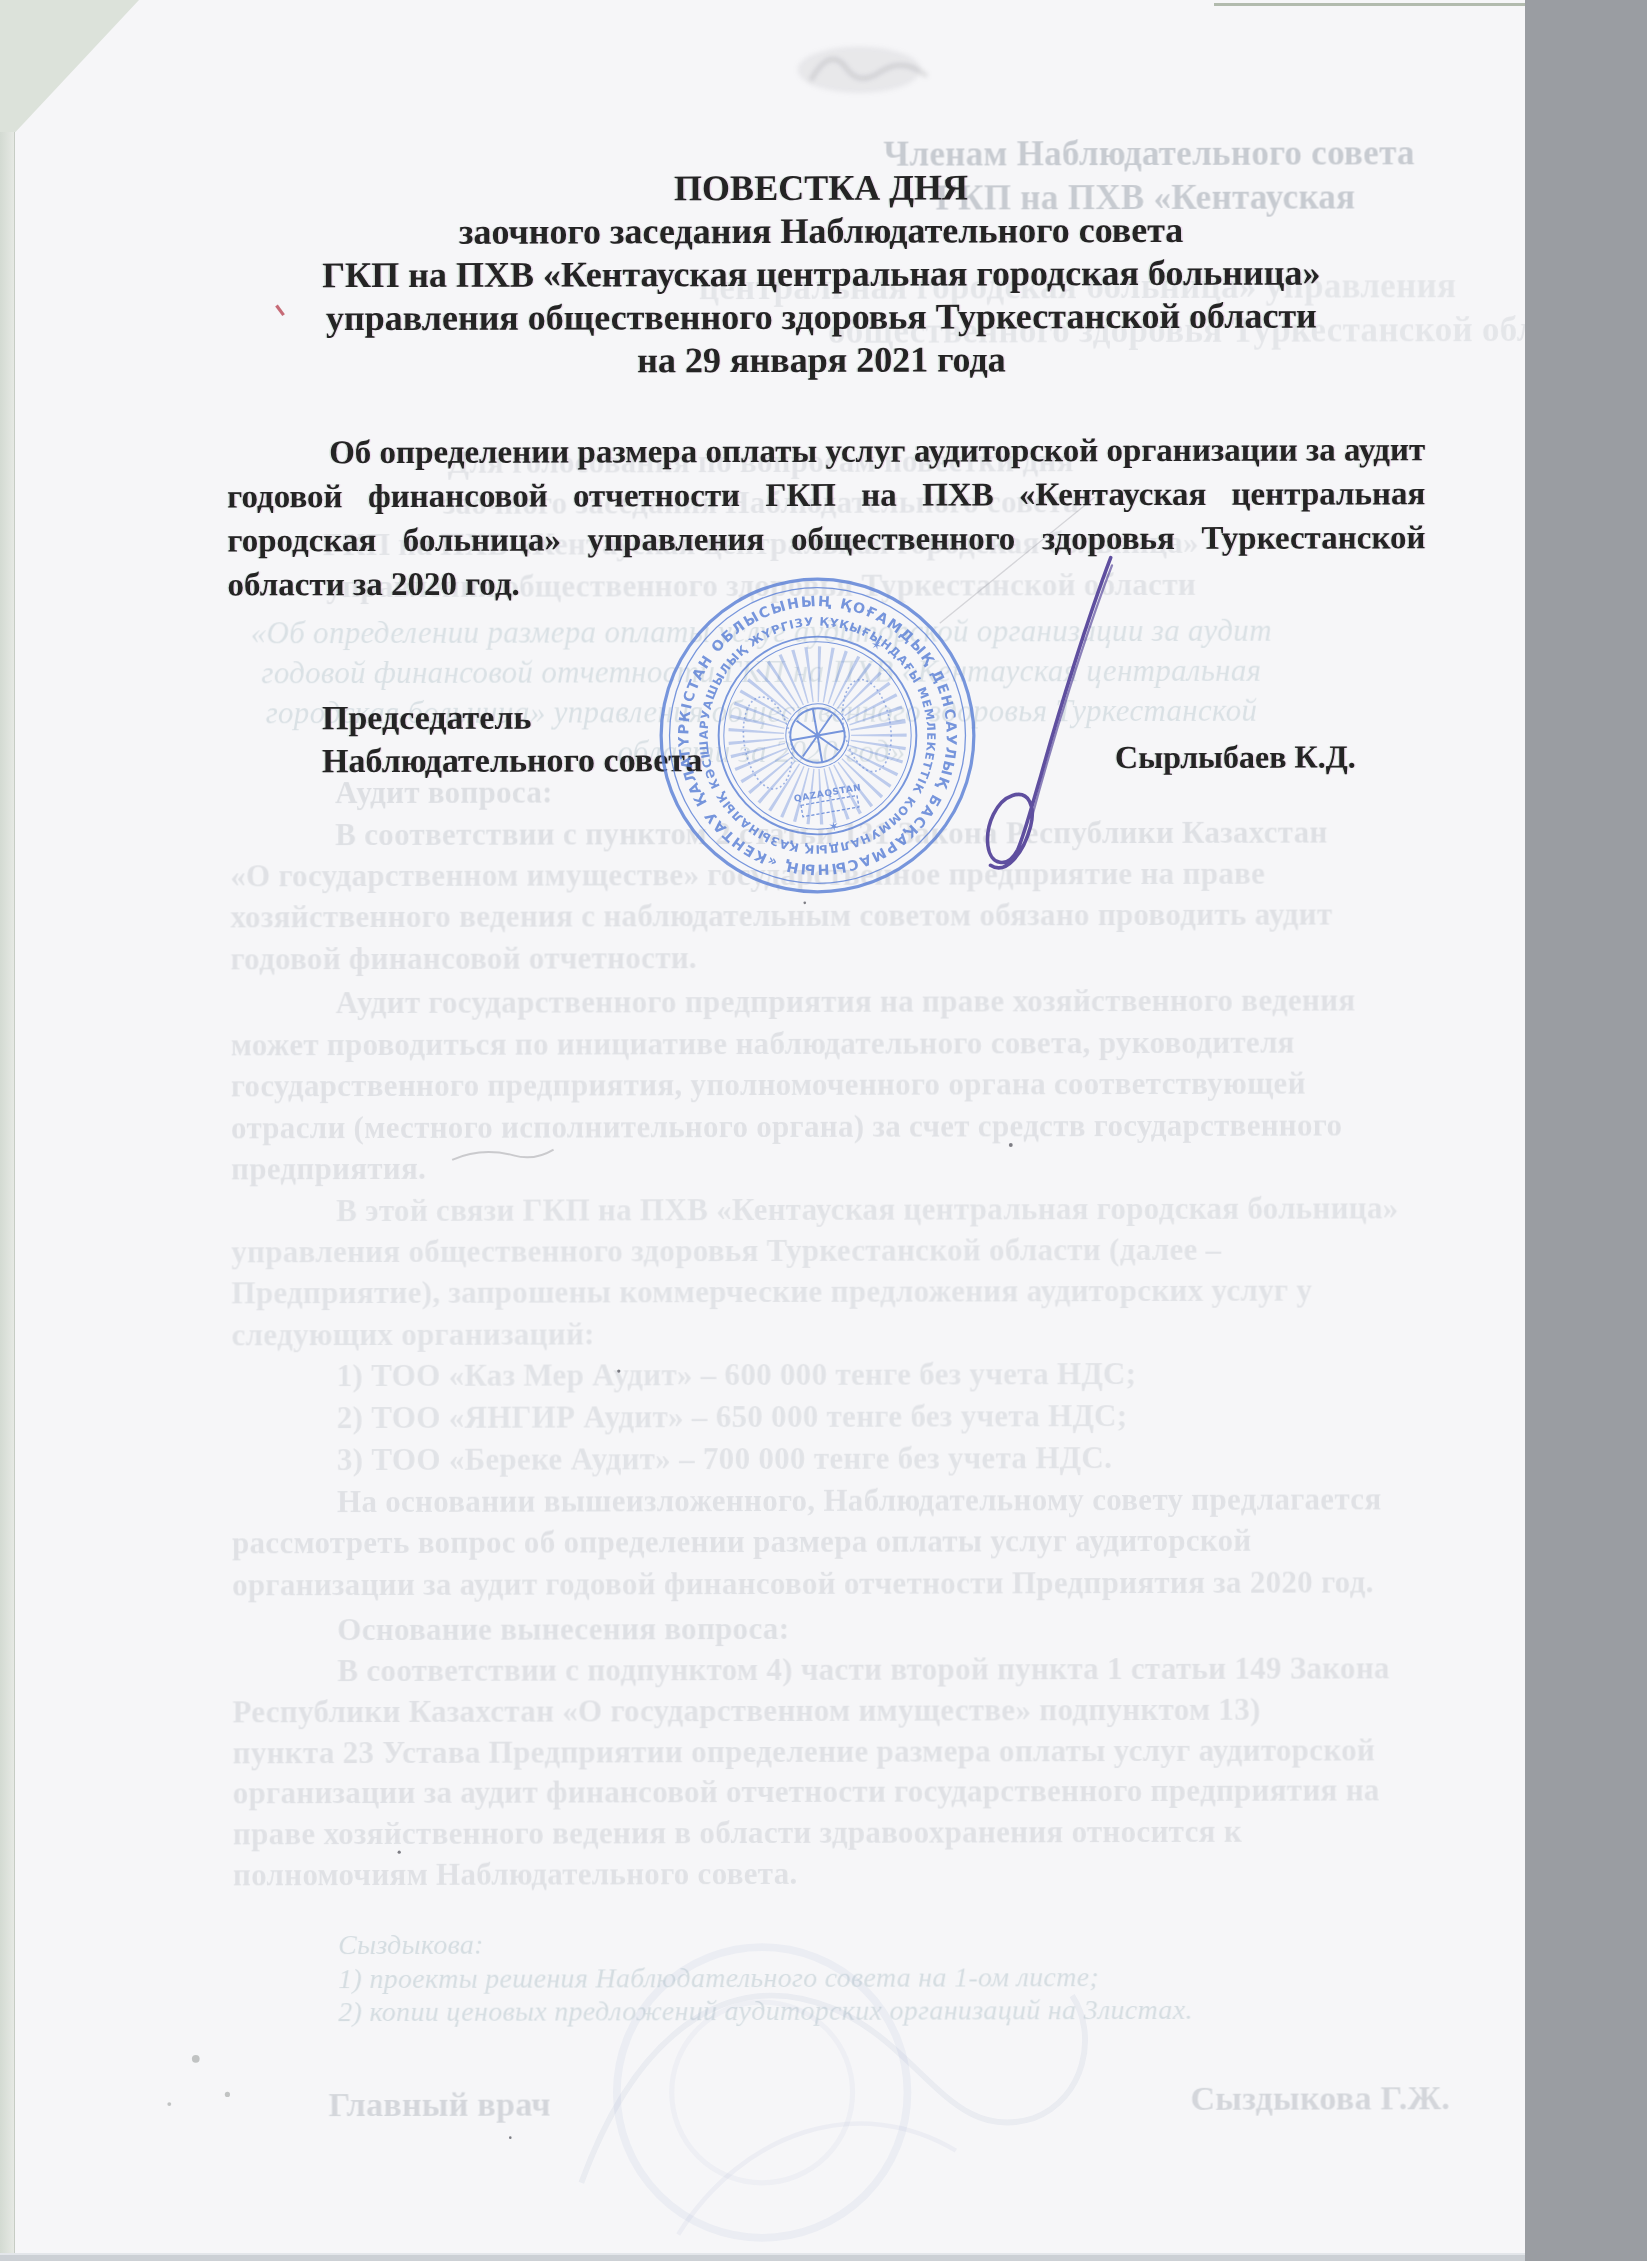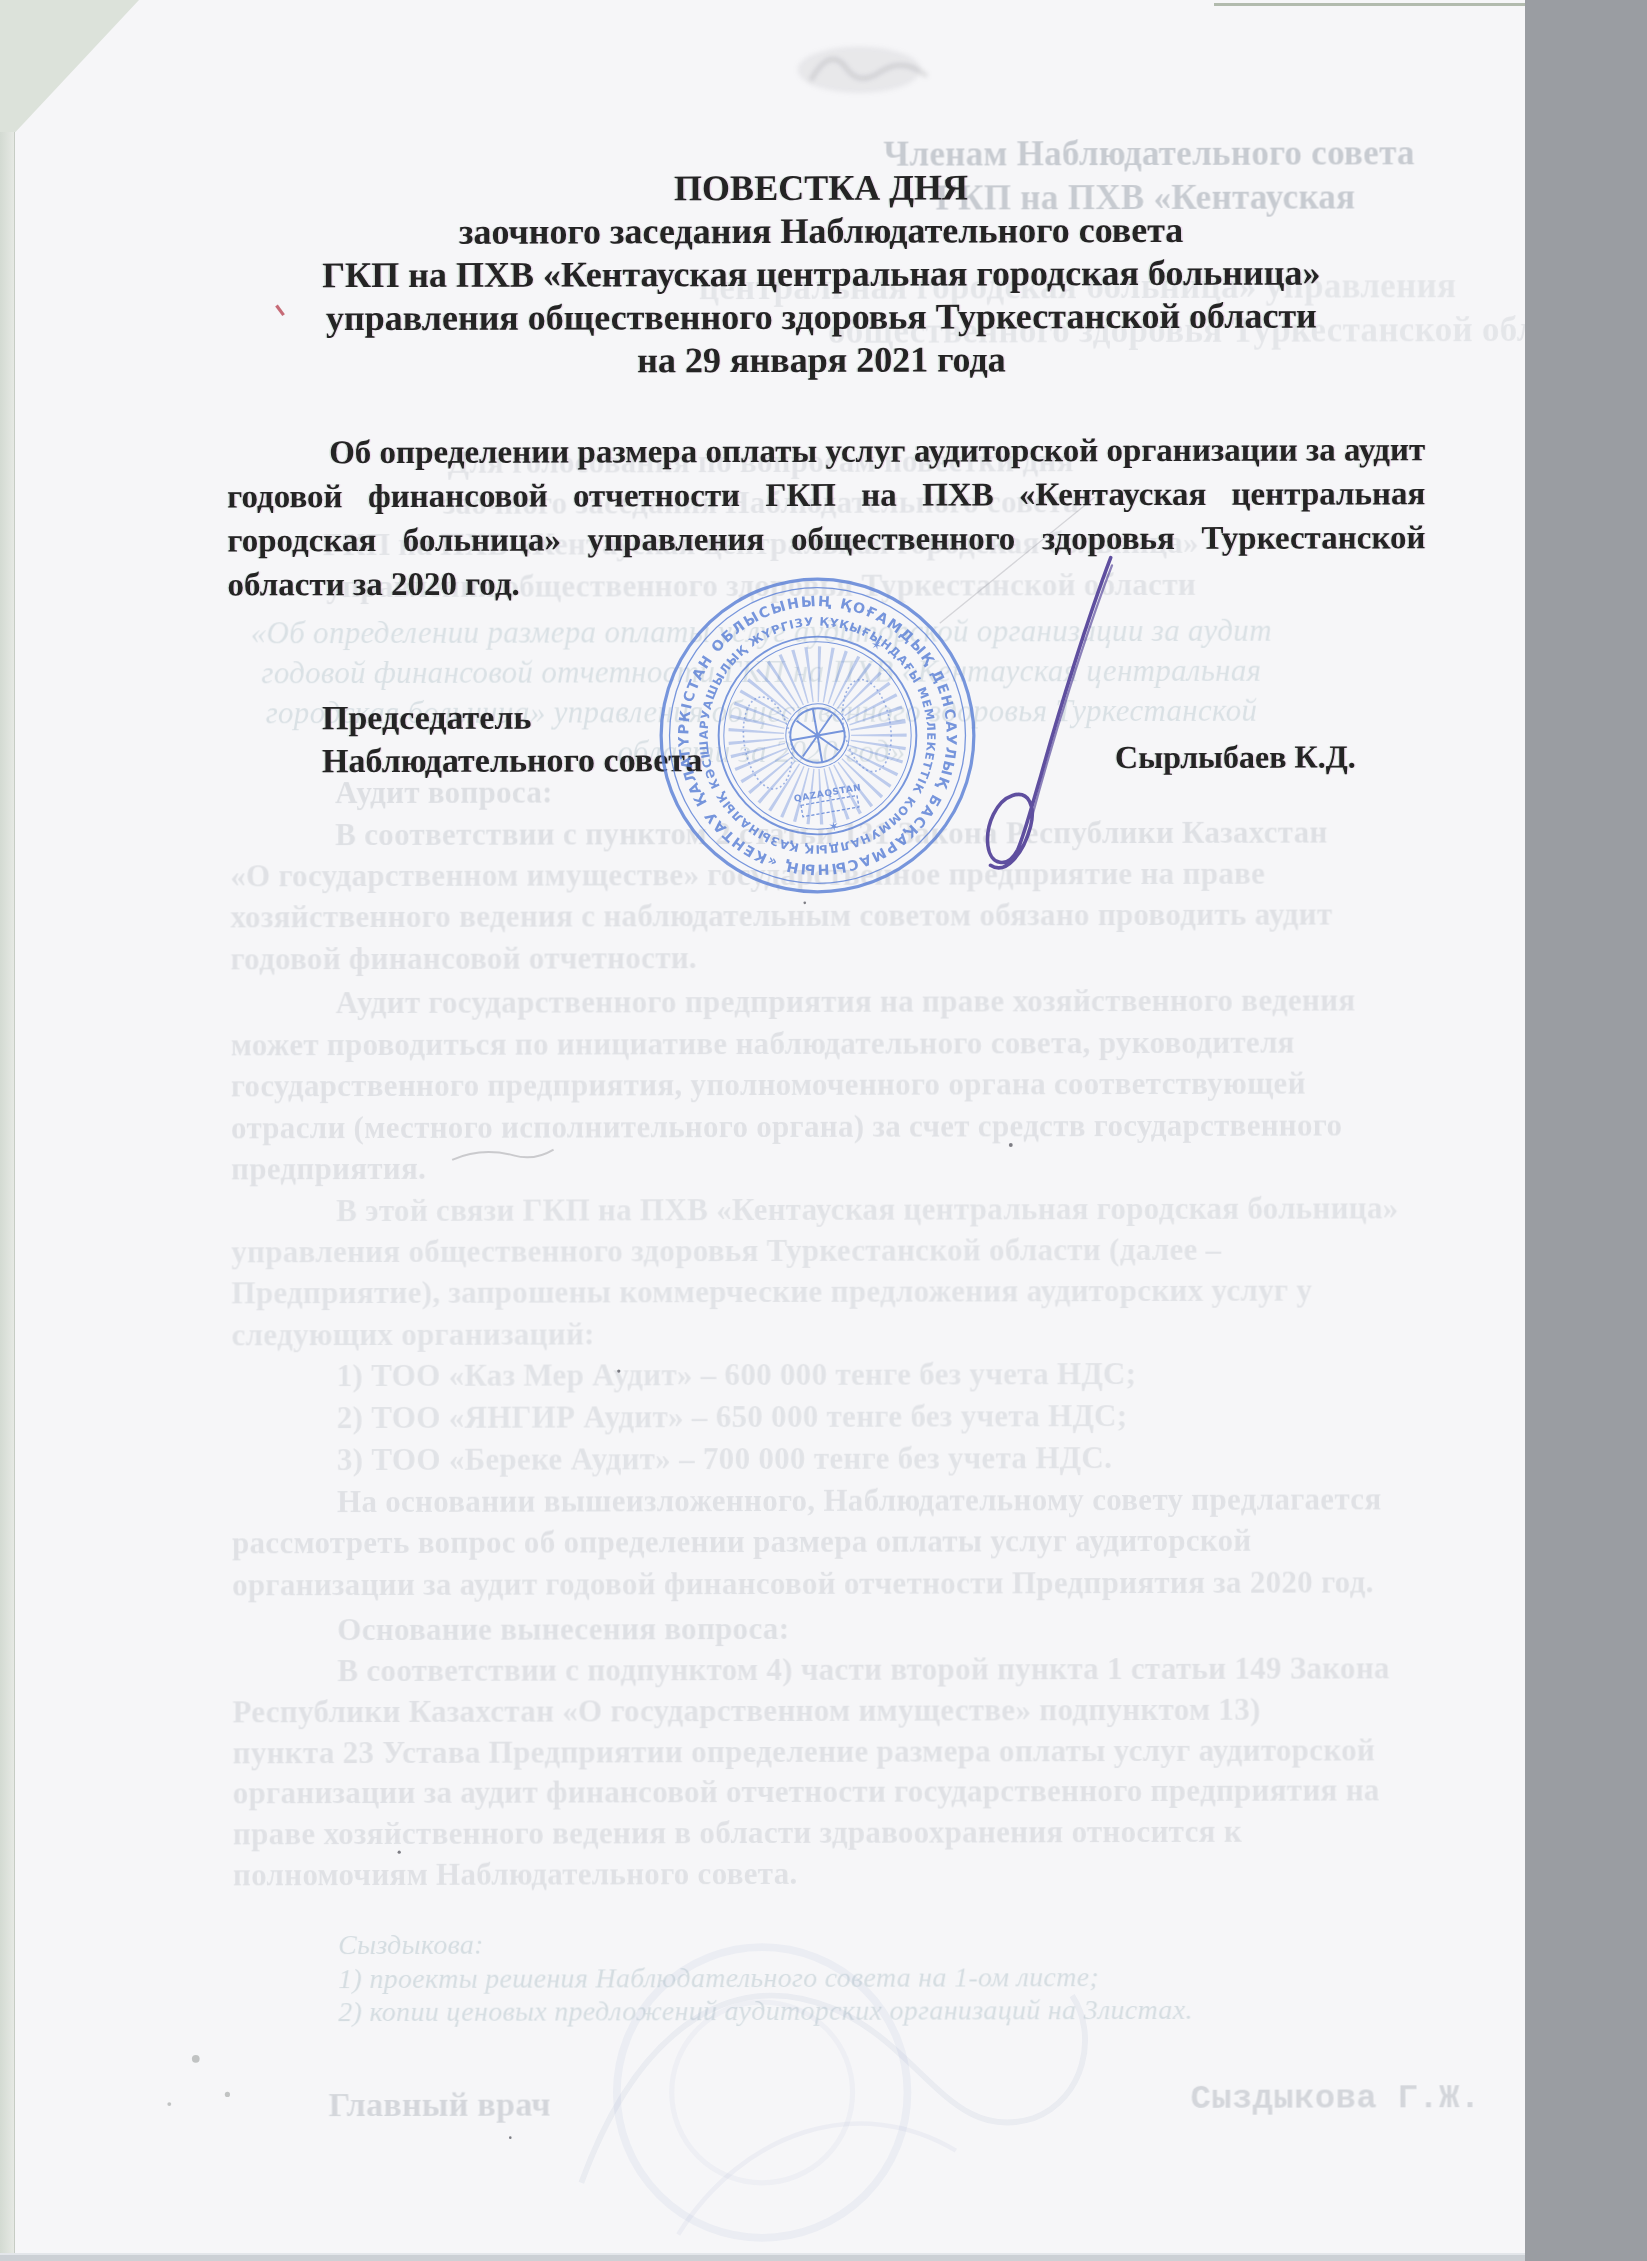--- a/index.html
+++ b/index.html
@@ -92,21 +92,21 @@
       <div class="ghost" style="top: 1652px; left: 336px; opacity: 0.14; font-size: 31px;">В соответствии с подпунктом 4) части второй пункта 1 статьи 149 Закона</div>
       <div class="ghost" style="top: 1693px; left: 231px; opacity: 0.14; font-size: 31px;">Республики Казахстан «О государственном имуществе» подпунктом 13)</div>
       <div class="ghost" style="top: 1734px; left: 231px; opacity: 0.14; font-size: 31px;">пункта 23 Устава Предприятии определение размера оплаты услуг аудиторской</div>
       <div class="ghost" style="top: 1774px; left: 231px; opacity: 0.14; font-size: 31px;">организации за аудит финансовой отчетности государственного предприятия на</div>
       <div class="ghost" style="top: 1815px; left: 231px; opacity: 0.14; font-size: 31px;">праве хозяйственного ведения в области здравоохранения относится к</div>
       <div class="ghost" style="top: 1856px; left: 231px; opacity: 0.14; font-size: 31px;">полномочиям Наблюдательного совета.</div>
       <div class="ghost i" style="top: 1928px; left: 336px; opacity: 0.2; font-size: 28px;">Сыздыкова:</div>
       <div class="ghost i" style="top: 1962px; left: 336px; opacity: 0.2; font-size: 28px;">1) проекты решения Наблюдательного совета на 1-ом листе;</div>
       <div class="ghost i" style="top: 1995px; left: 336px; opacity: 0.2; font-size: 28px;">2) копии ценовых предложений аудиторских организаций на 3листах.</div>
       <div class="ghost" style="top: 2085px; left: 326px; opacity: 0.22; font-size: 34px; font-family: Liberation Serif, serif;">Главный врач</div>
-      <div class="ghost" style="top: 2081px; left: 1188px; opacity: 0.22; font-size: 34px; font-family: Liberation Mono, monospace;">Сыздыкова Г.Ж.</div>
+      <div class="ghost" style="top: 2081px; left: 1188px; opacity: 0.22; font-size: 34px;">Сыздыкова Г.Ж.</div>
     </div>
 
   <svg class="art-svg" width="1647" height="2261" viewBox="0 0 2550 3501">
     <g fill="none">
       <circle cx="1180" cy="3240" r="225" stroke="rgba(120,140,195,0.08)" stroke-width="12"></circle>
       <circle cx="1180" cy="3240" r="140" stroke="rgba(120,140,195,0.06)" stroke-width="8"></circle>
       <path d="M 900 3380 C 980 3160 1120 3040 1290 3110 C 1430 3170 1470 3320 1600 3280 C 1680 3250 1700 3150 1660 3090" stroke="rgba(130,145,185,0.10)" stroke-width="9"></path>
       <path d="M 1050 3460 C 1150 3300 1330 3240 1480 3330" stroke="rgba(130,145,185,0.08)" stroke-width="7"></path>
       <path d="M 700 1796 q 45 -20 95 -7 q 32 9 62 -9" stroke="rgba(120,120,126,0.35)" stroke-width="3"></path>
       <g filter="blur(4px)">

